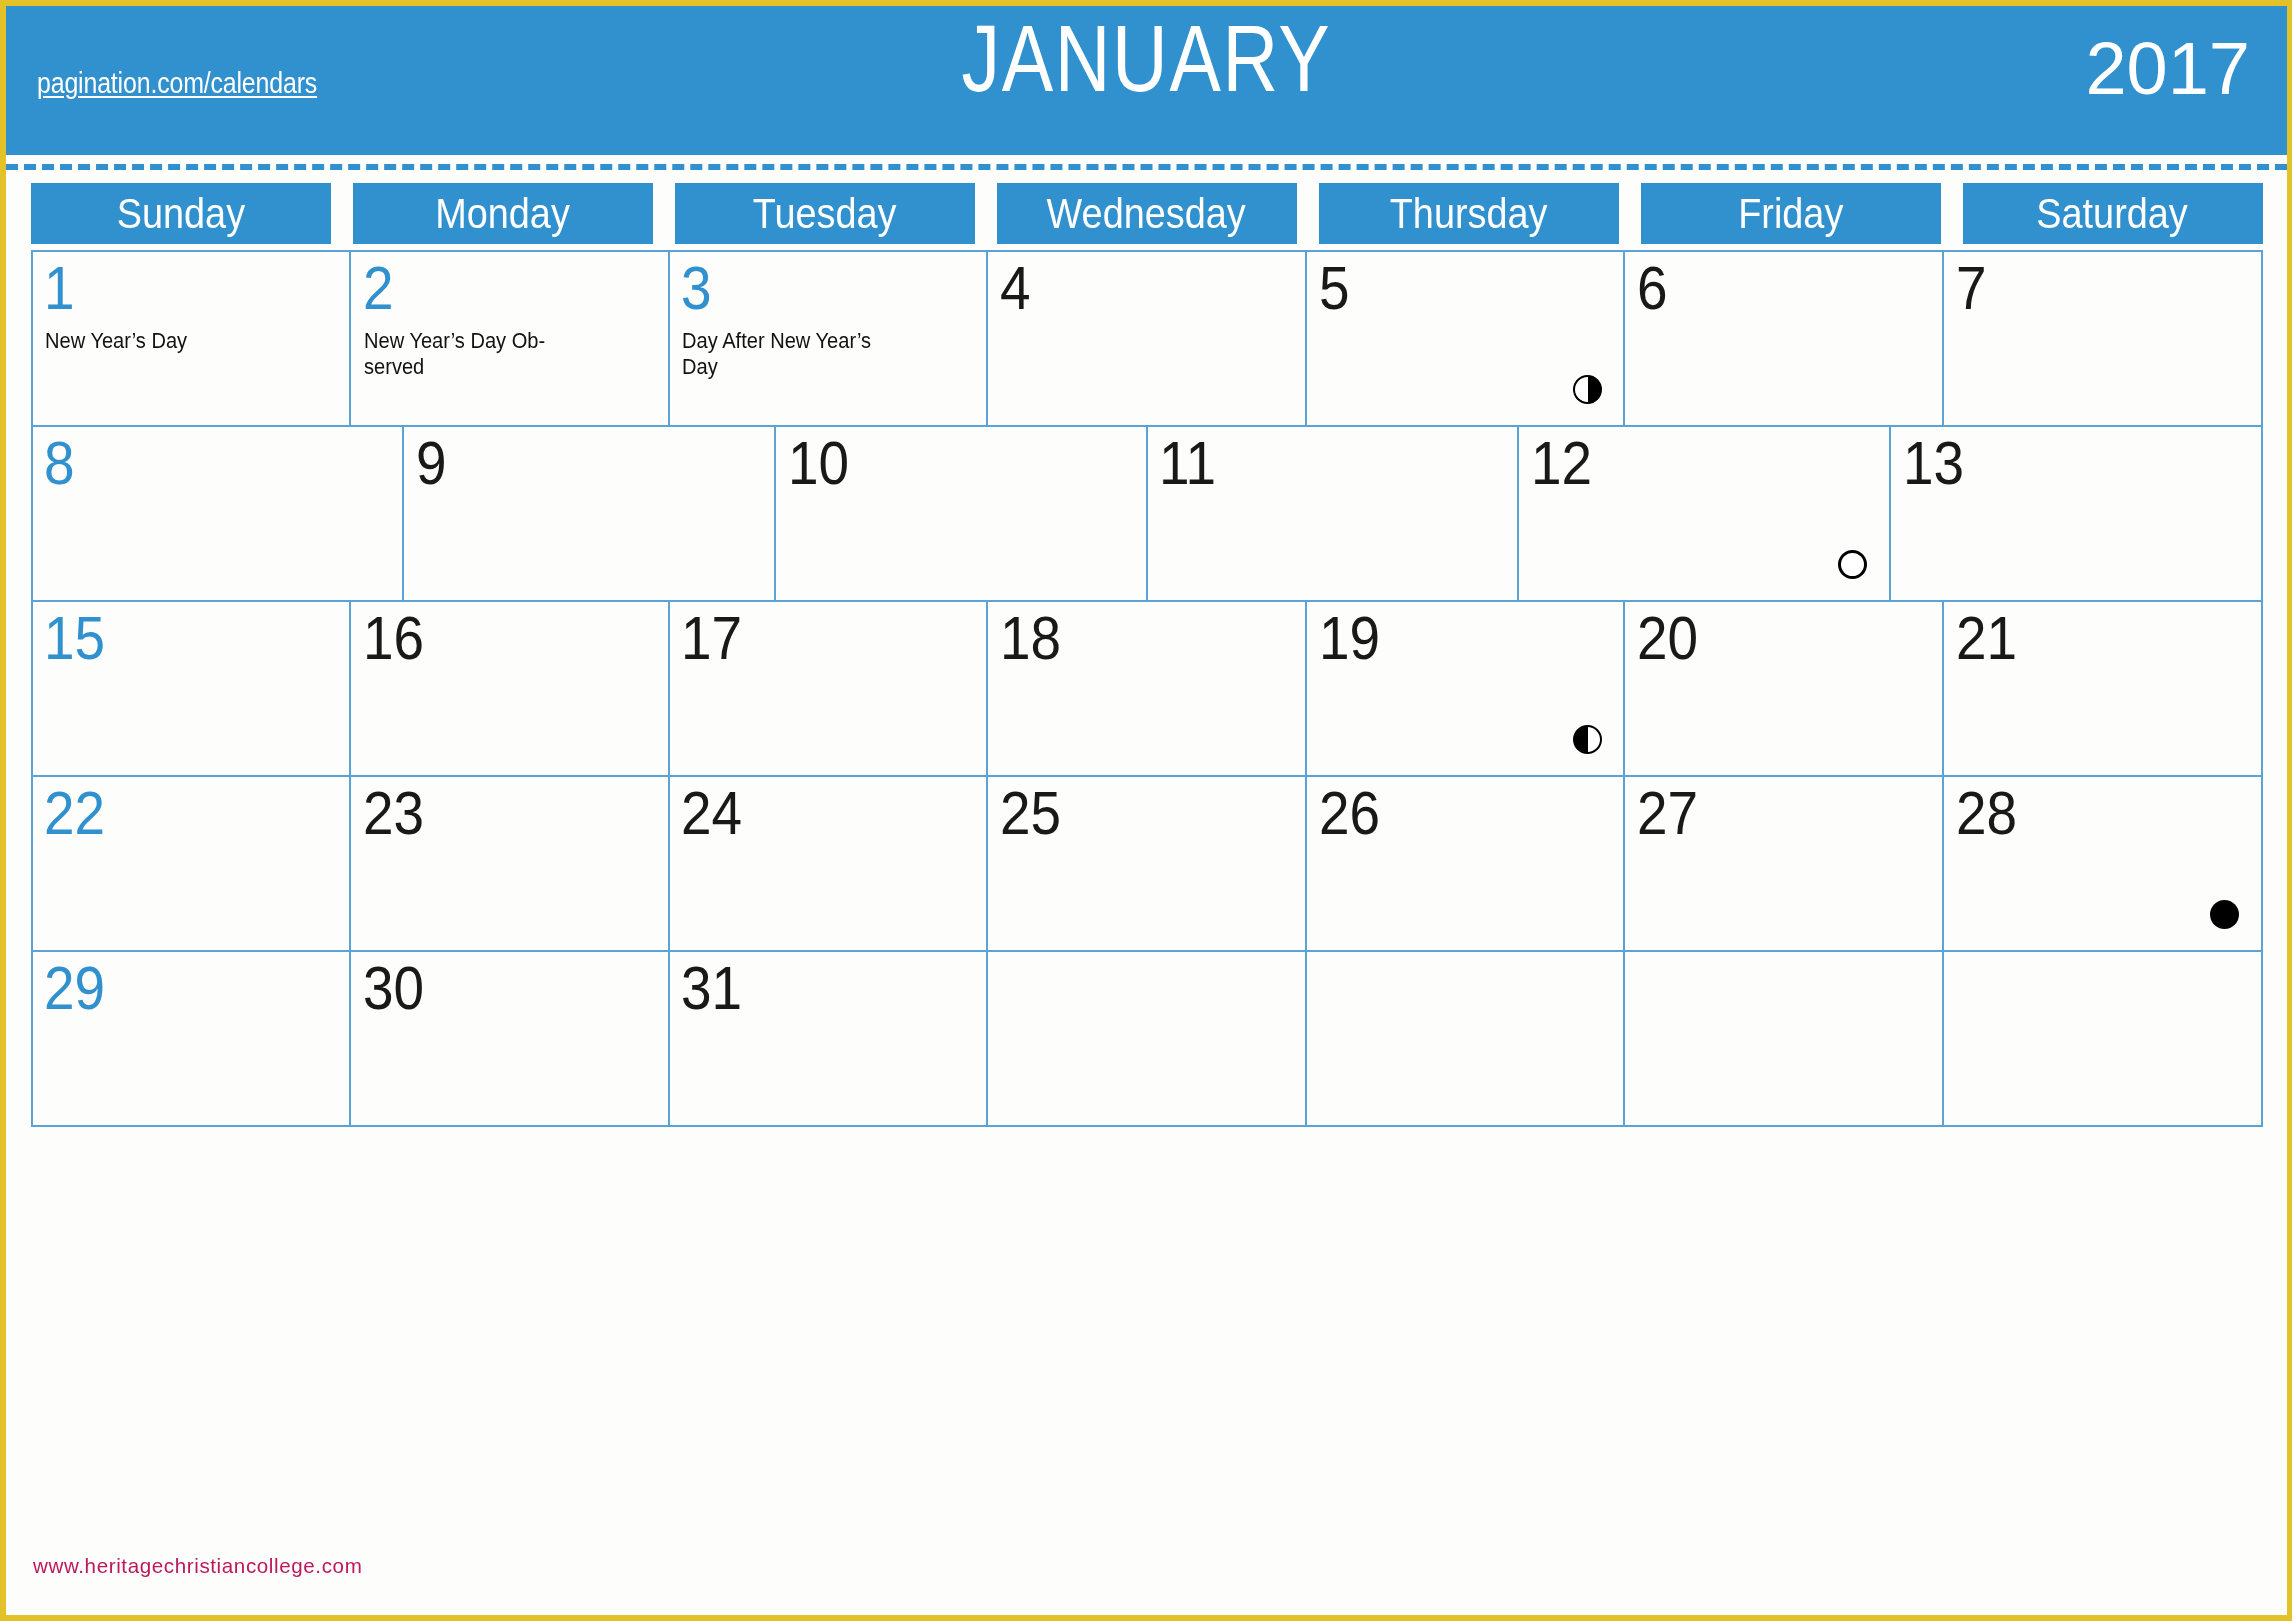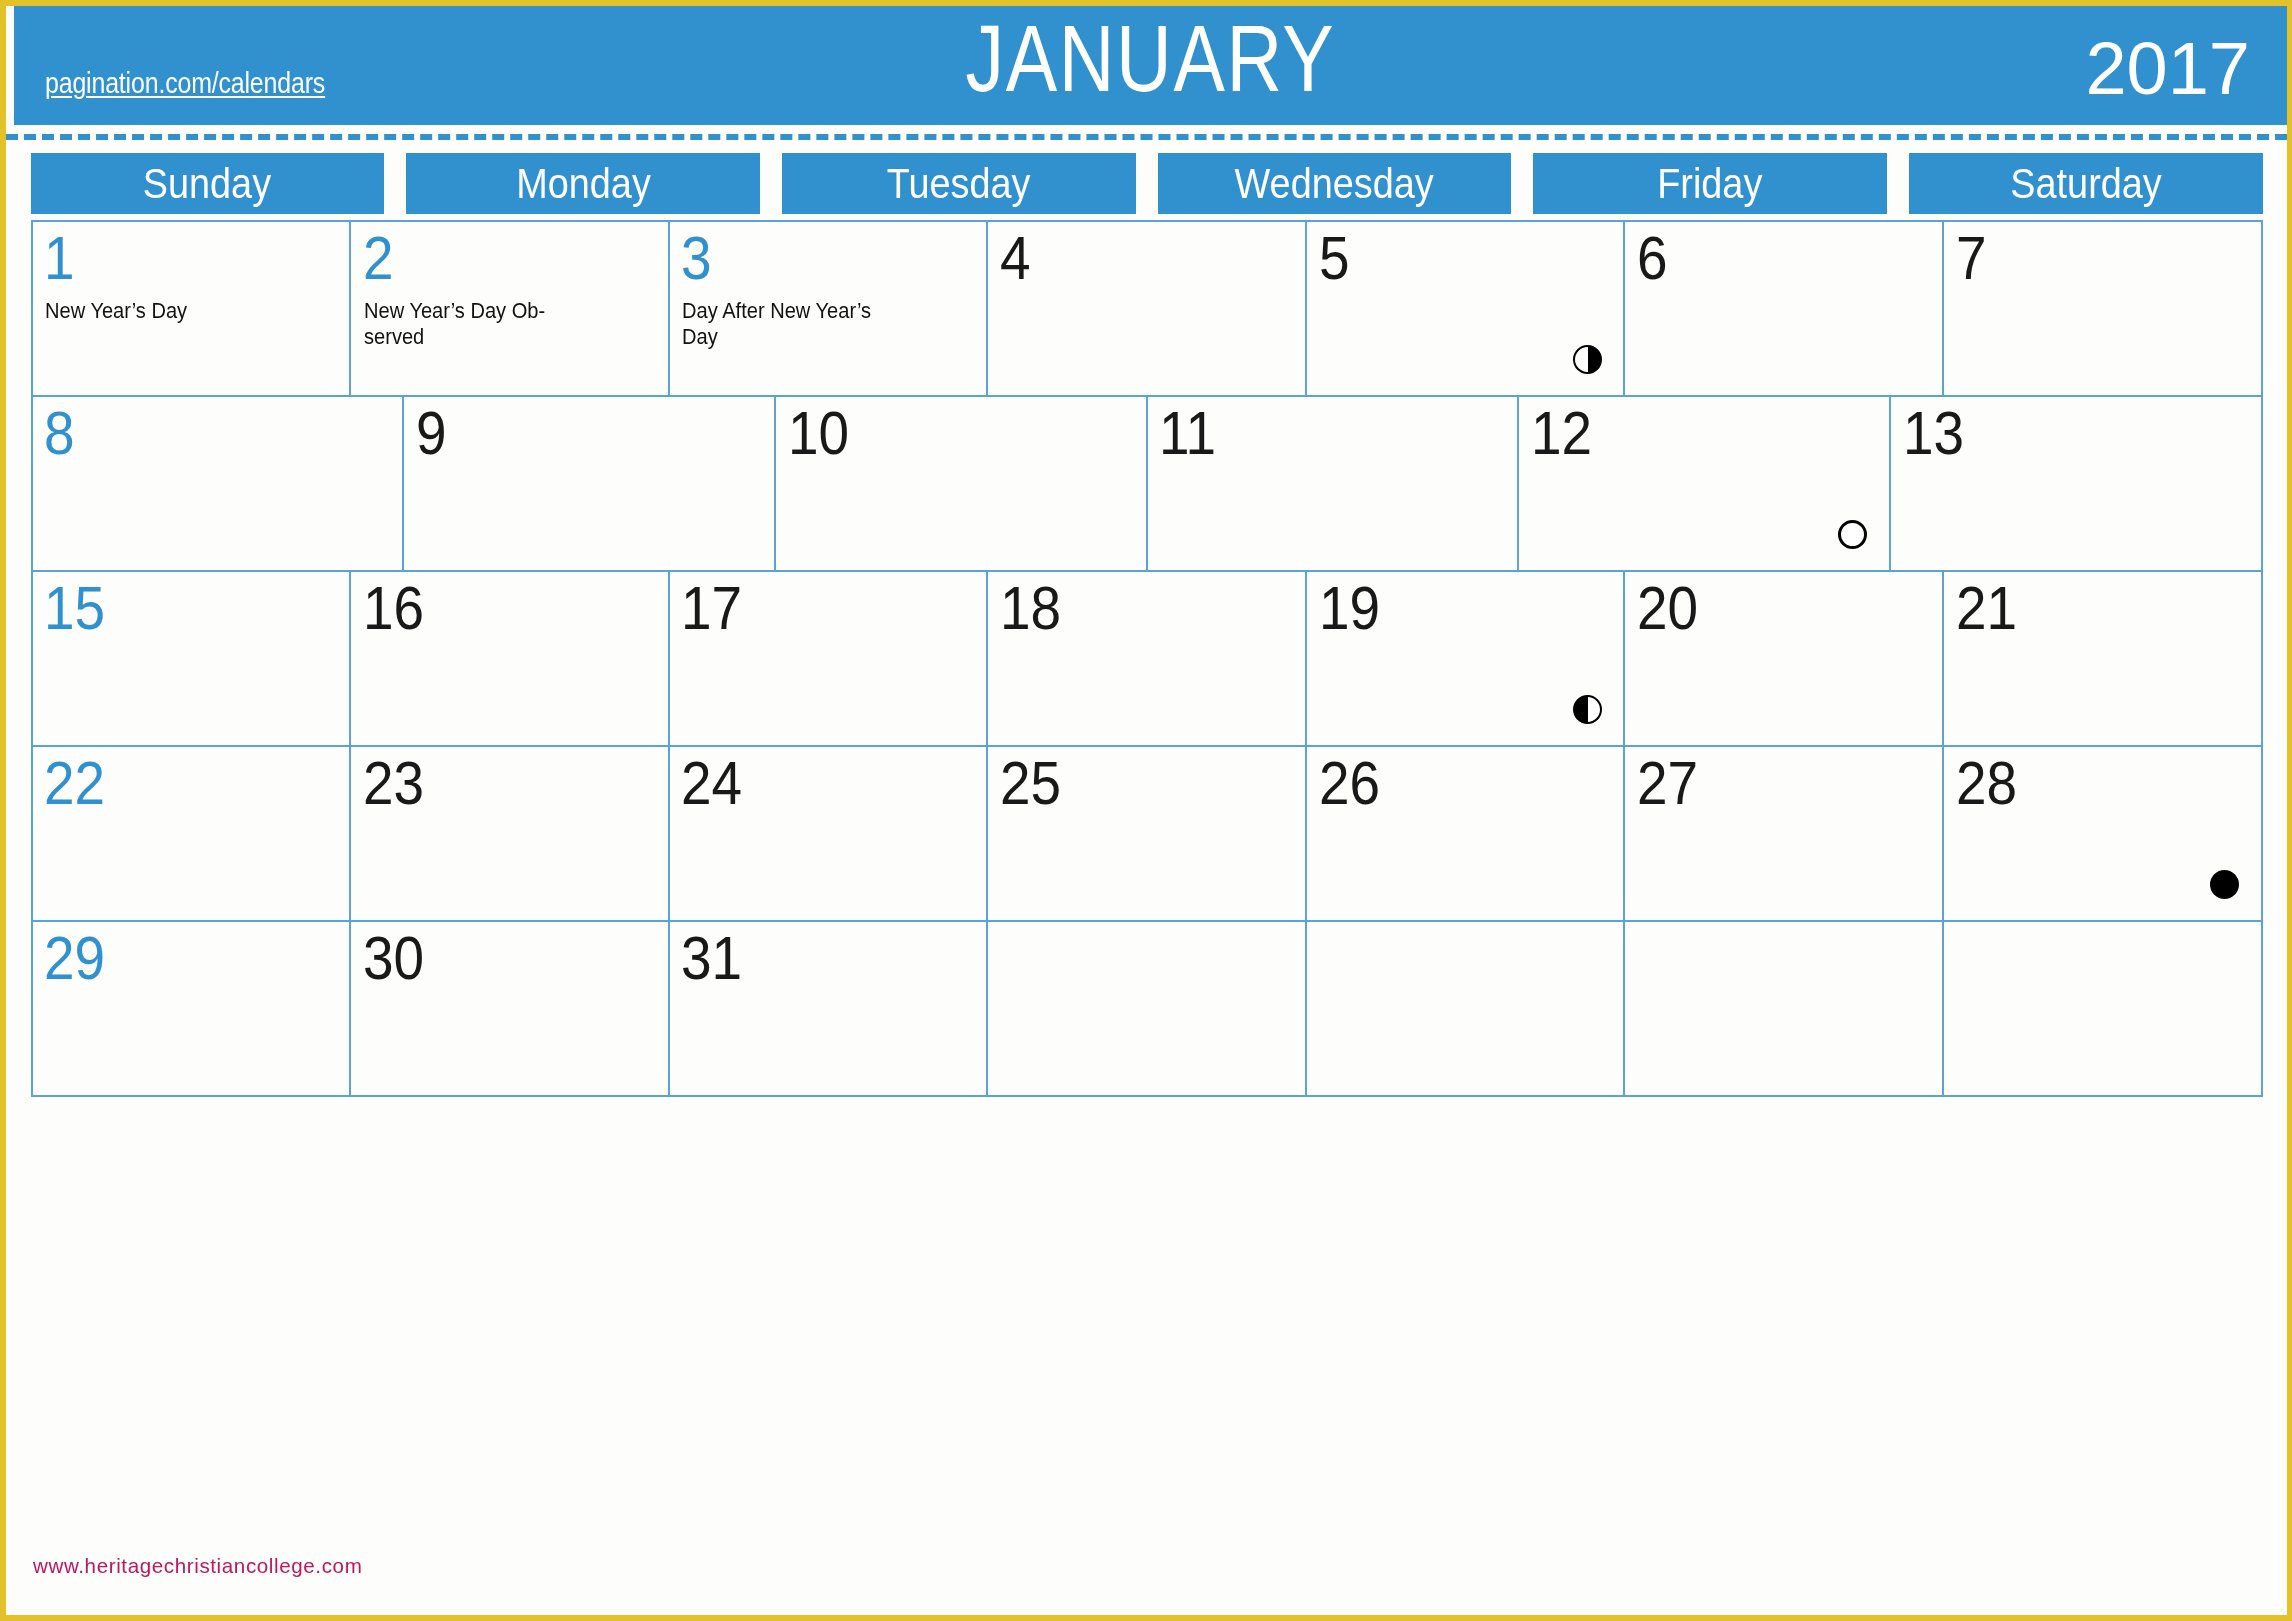--- a/index.html
+++ b/index.html
@@ -20,24 +20,23 @@
     width: 2293px;
     height: 1621px;
     box-sizing: border-box;
     border: 6.9px solid #e3c229;
     background: #fdfdfc;
   }
 
   
   #header {
     position: relative;
-    height: 119px;
+    height: 149px;
     background: #3191ce;
     box-sizing: border-box;
-    margin-left: 8px;
   }
   #site-url {
     position: absolute;
     left: 31px;
     top: 61px;
     color: #ffffff;
     font-size: 29px;
     letter-spacing: -0.2px;
     text-decoration: underline;
     text-underline-offset: 2.9px;
@@ -198,20 +197,21 @@
     <div id="year-label">2017</div>
   </div>
 
   <div id="dash-rule"></div>
 
   <div id="weekday-row">
       <div class="weekday-cell"><span>Sunday</span></div>
       <div class="weekday-cell"><span>Monday</span></div>
       <div class="weekday-cell"><span>Tuesday</span></div>
       <div class="weekday-cell"><span>Wednesday</span></div>
+      <div class="weekday-cell"><span>Thursday</span></div>
       <div class="weekday-cell"><span>Friday</span></div>
       <div class="weekday-cell"><span>Saturday</span></div>
     </div>
 
   <div id="grid">
       <div class="week-row">
         <div class="day-cell">
           <div class="day-number accent">1</div>
           <div class="day-event">New Year’s Day</div>
         </div>

